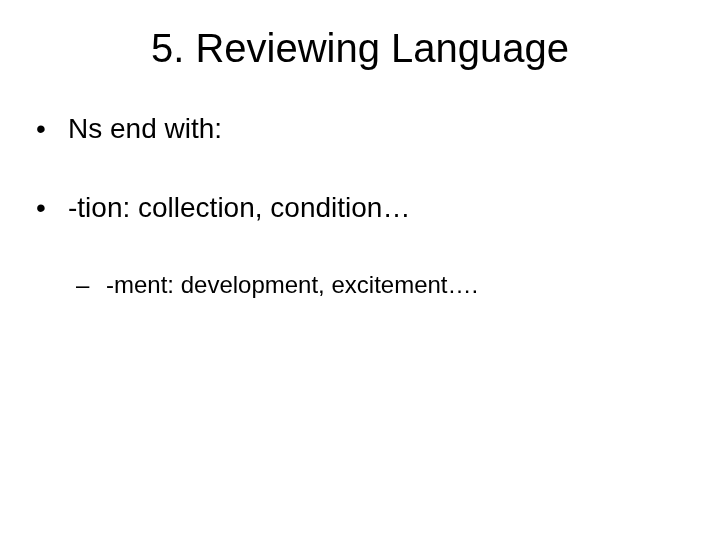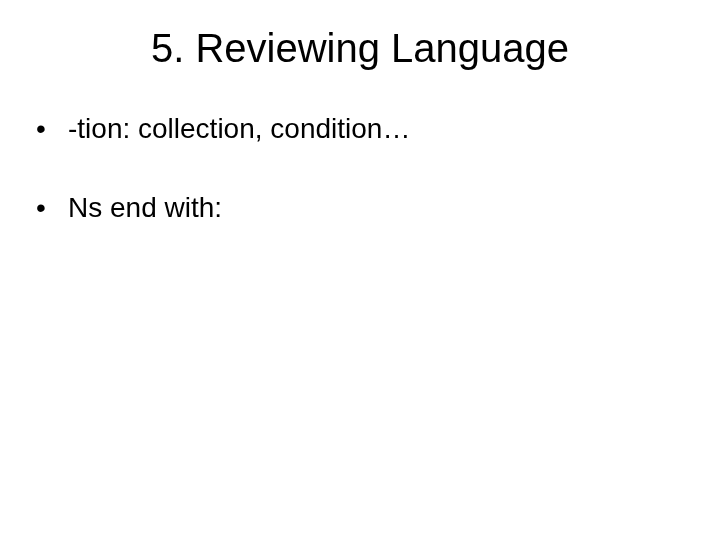--- a/index.html
+++ b/index.html
@@ -68,22 +68,25 @@
 </style>
 </head>
 <body>
 
 <div class="slide">
   <h1 class="title">5. Reviewing Language</h1>
 
   <div class="body">
     <ul class="level1">
       <li>
-        <span> -tion: collection, condition…</span>
+        <span>Ns end with:</span>
       </li>
       <li>
-        <span>Ns end with:</span>
+        <span> -tion: collection, condition…</span>
       </li>
     </ul>
     <ul class="level2">
+      <li>
+        <span>-ment: development, excitement….</span>
+      </li>
     </ul>
   </div>
 </div>
 
 </body></html>

